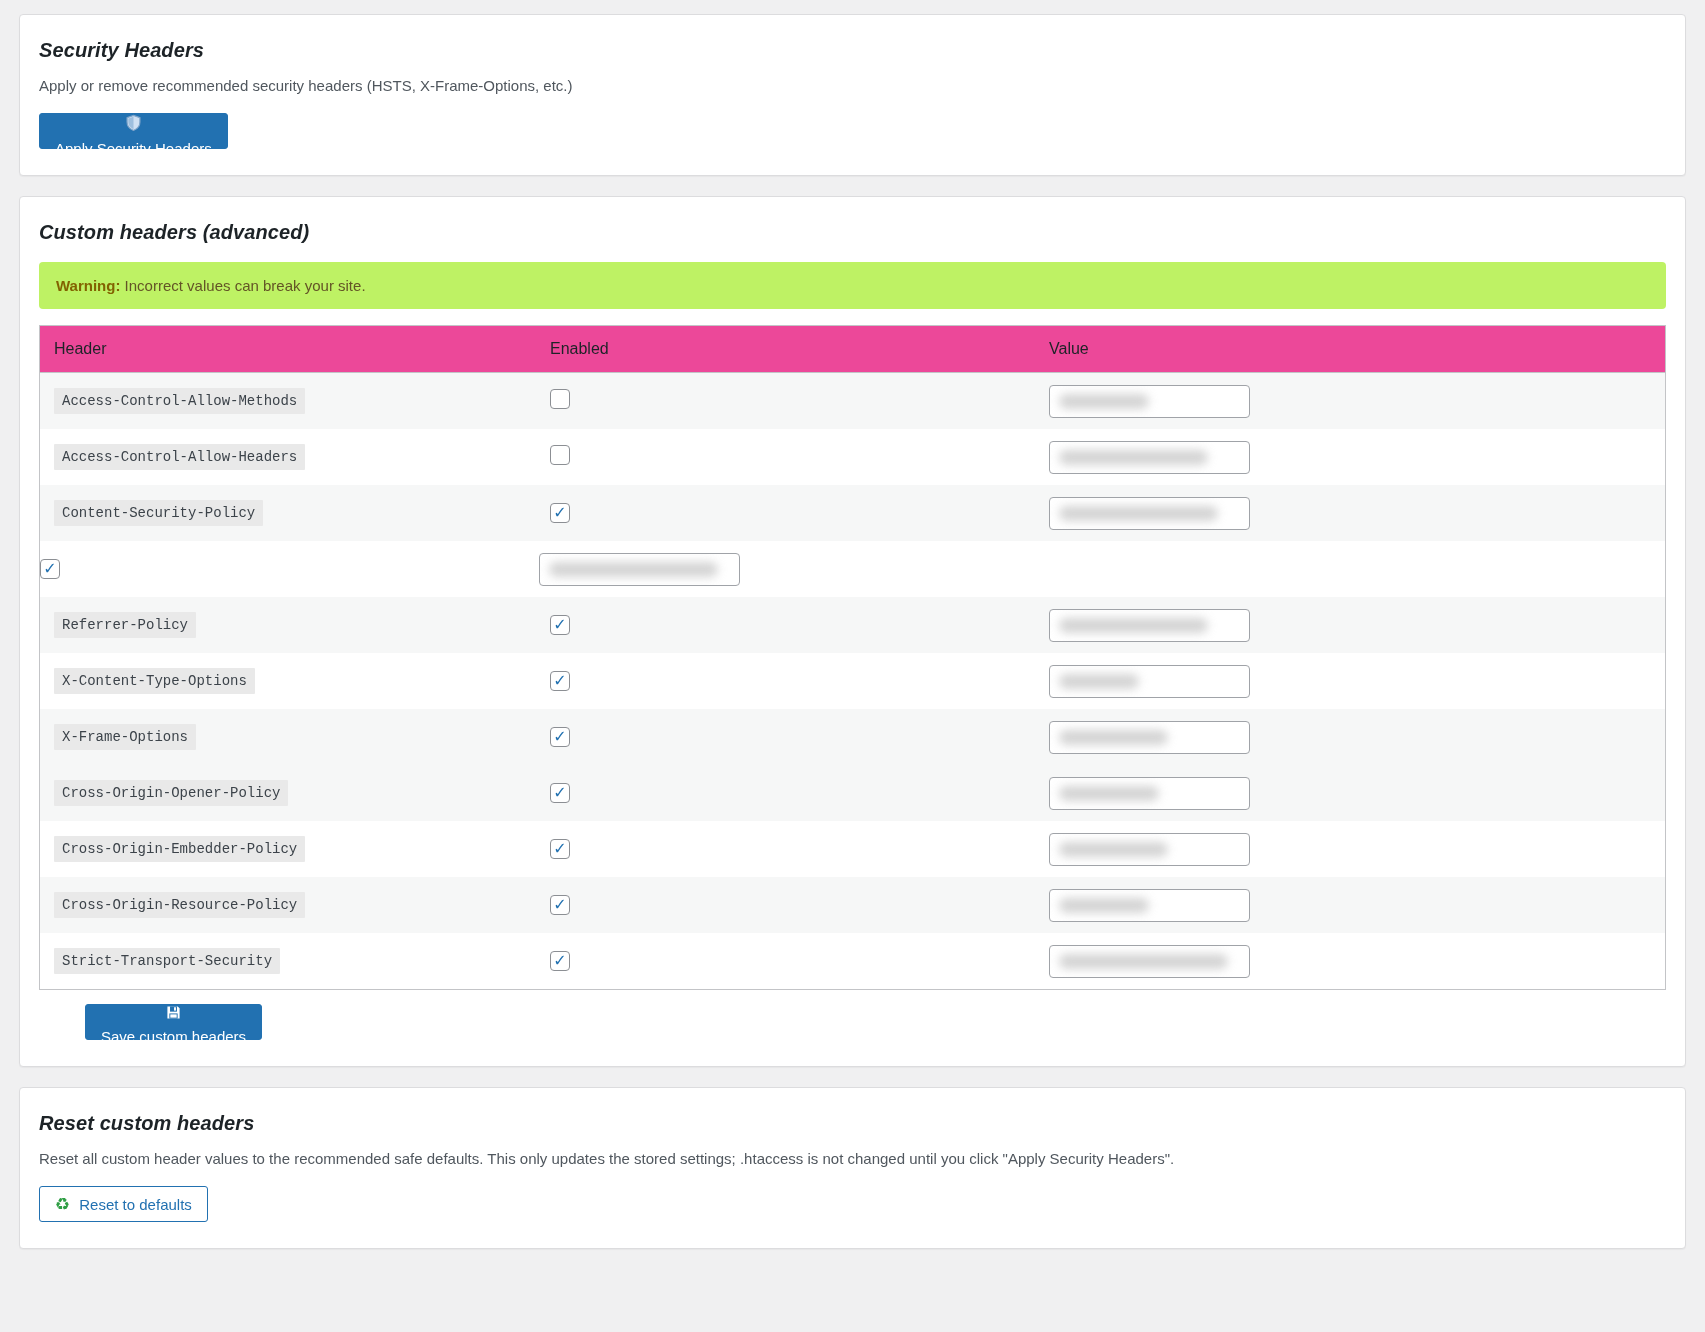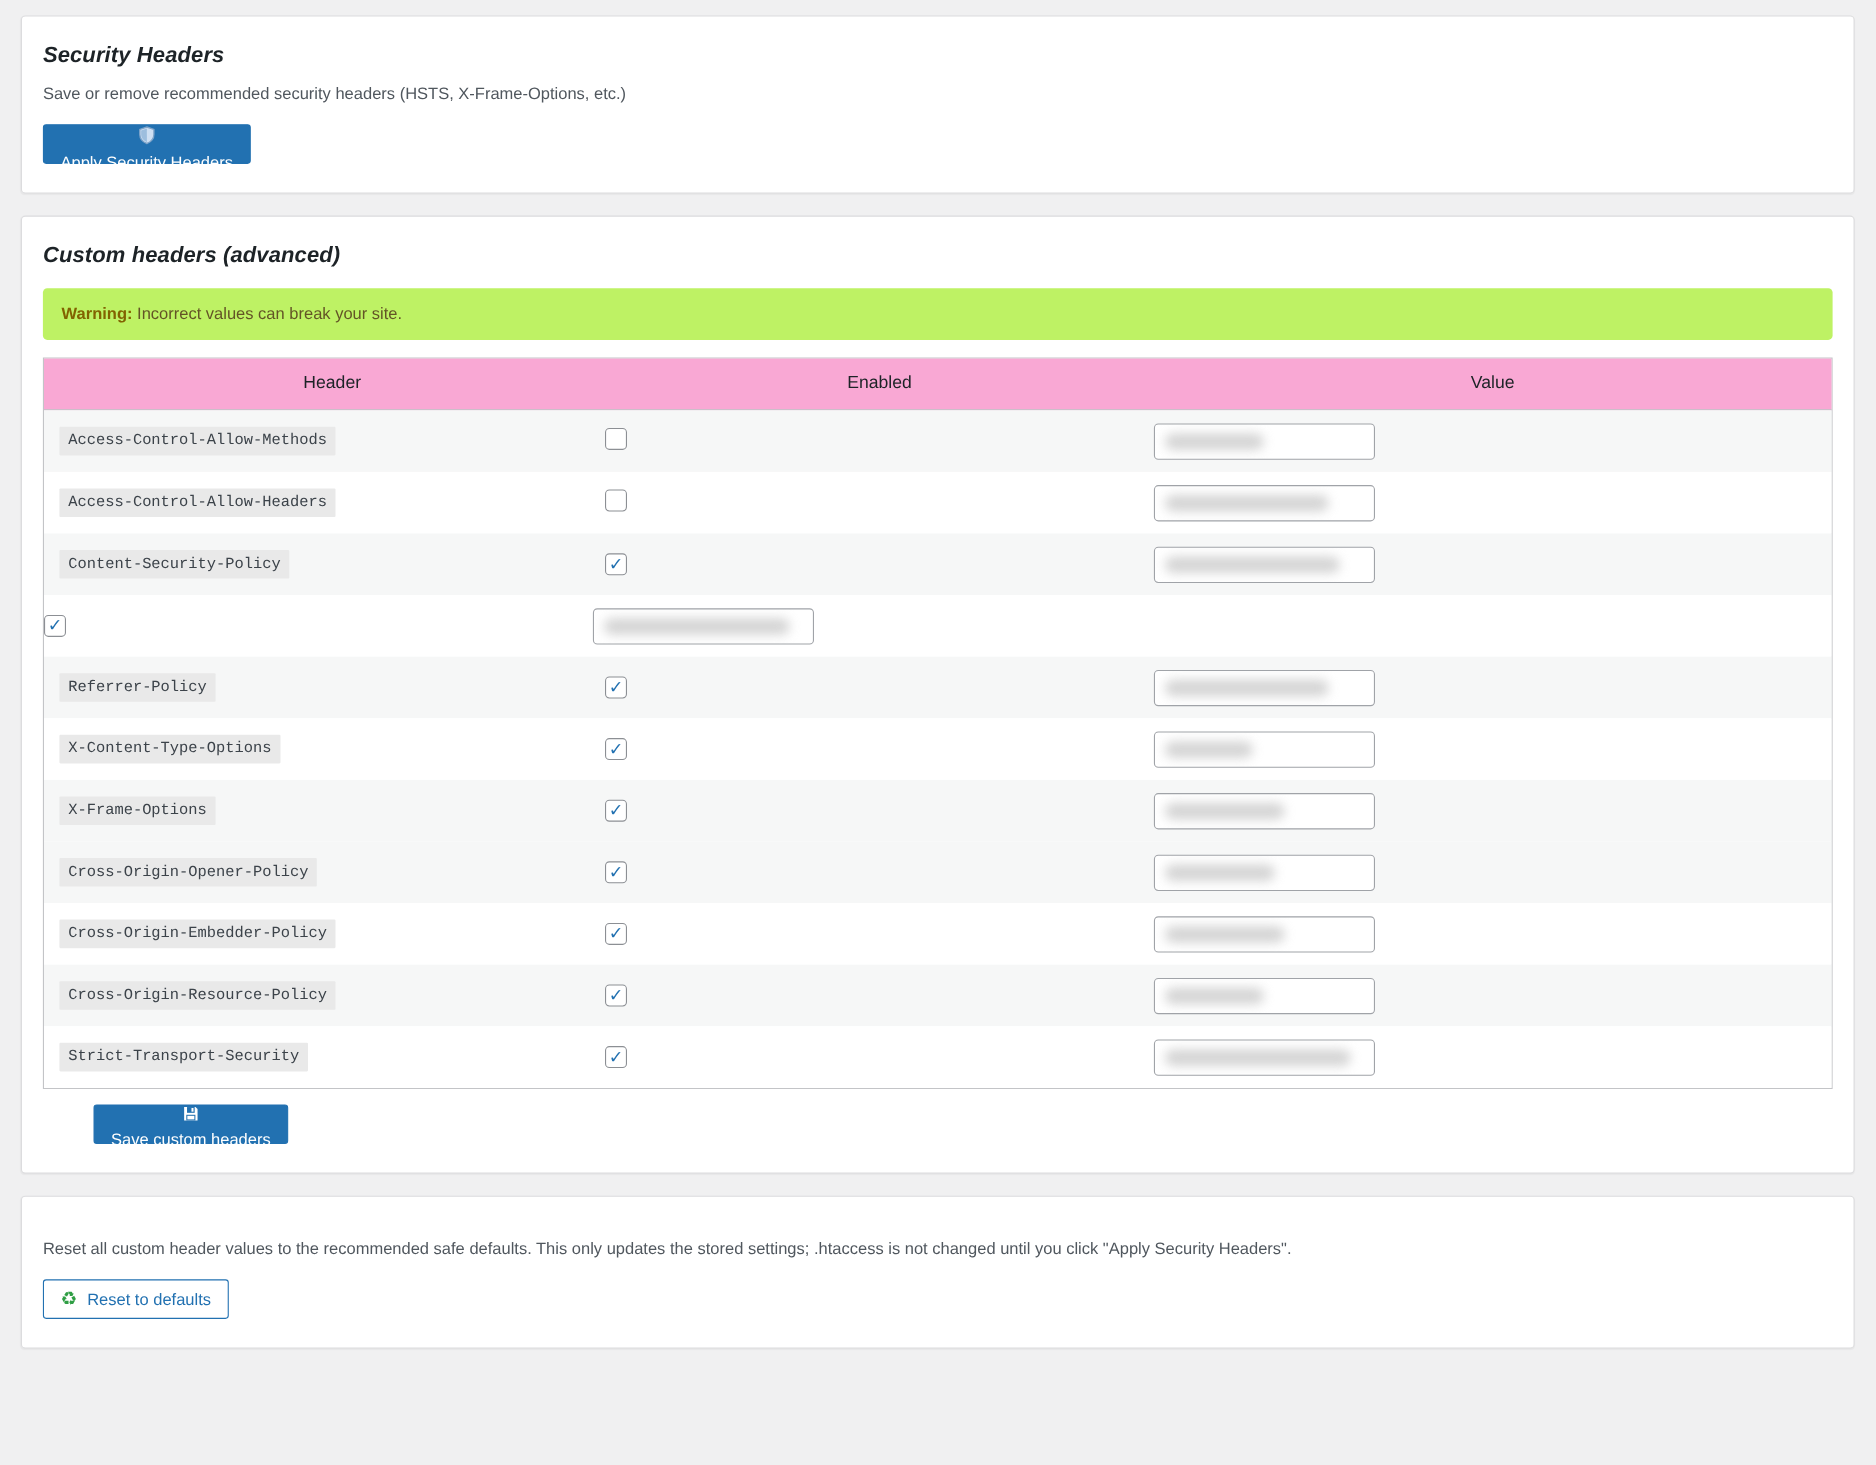--- a/index.html
+++ b/index.html
@@ -75,25 +75,24 @@
 
   
   .headers-table {
     border: 1px solid #c3c4c7;
     background: #fff;
   }
   .thead {
     display: flex;
     align-items: center;
     height: 47px;
-    background: #f9a8d4;
+    background: #ec4899;
     border-bottom: 1px solid #c3c4c7;
     font-size: 16px;
     color: #1d2327;
-    text-align: center;
   }
   .trow {
     display: flex;
     align-items: center;
     height: 56px;
   }
   .trow.odd { background: #f6f7f7; }
   .trow.even { background: #ffffff; }
   .td1 { flex: 0 0 510px; padding-left: 14px; }
   .td2 { flex: 0 0 499px; }
@@ -150,21 +149,21 @@
   .save-row { margin-top: 14px; padding-left: 46px; }
 
   
   .icon svg { display: block; }
 </style>
 </head>
 <body>
 
 <div class="card">
   <h2 class="card-title">Security Headers</h2>
-  <p class="card-desc">Save or remove recommended security headers (HSTS, X-Frame-Options, etc.)</p>
+  <p class="card-desc">Apply or remove recommended security headers (HSTS, X-Frame-Options, etc.)</p>
   <button class="btn btn-primary">
     <span class="icon">
       <svg width="17" height="18" viewBox="0 0 18 18">
         <path d="M9 1 L15.8 3.4 V8 C15.8 12.4 13 15.4 9 16.9 C5 15.4 2.2 12.4 2.2 8 V3.4 Z" fill="#cfe0f3" stroke="#7fa4c9" stroke-width="1.3"></path>
         <path d="M9 2.4 V15.6 C5.9 14.2 3.5 11.7 3.5 8 V4.3 Z" fill="#9dbede"></path>
       </svg>
     </span>
     <span>Apply Security Headers</span>
   </button>
 </div>
@@ -347,18 +346,19 @@
           <rect x="3.6" y="9" width="8.8" height="5.5" fill="#2271b1"></rect>
           <rect x="4.6" y="10" width="6.8" height="3.5" fill="#ffffff"></rect>
         </svg>
       </span>
       <span>Save custom headers</span>
     </button>
   </div>
 </div>
 
 <div class="card">
+  <h2 class="card-title">Reset custom headers</h2>
   <p class="card-desc">Reset all custom header values to the recommended safe defaults. This only updates the stored settings; .htaccess is not changed until you click "Apply Security Headers".</p>
   <button class="btn btn-secondary">
     <span class="icon recycle-glyph">♻</span>
     <span>Reset to defaults</span>
   </button>
 </div>
 
 </body></html>

